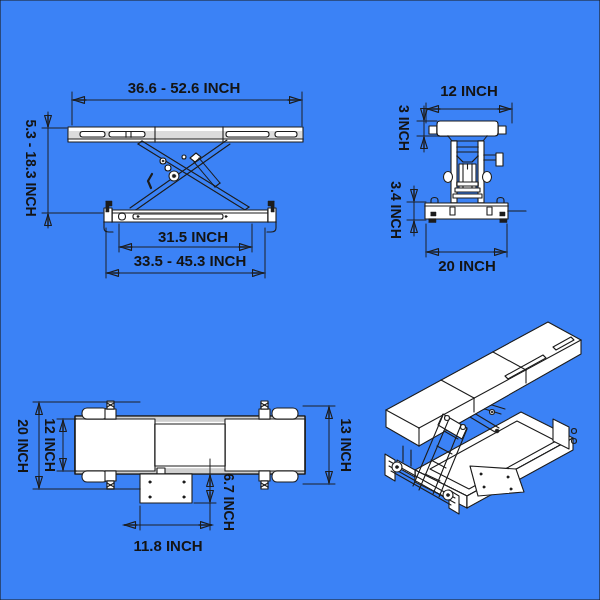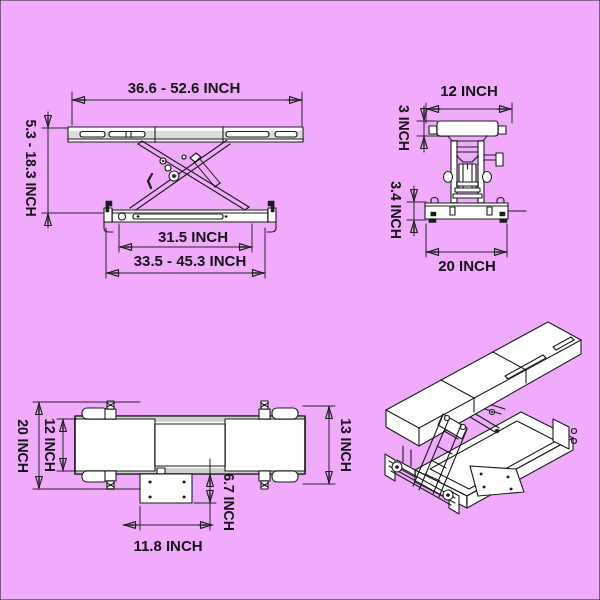--- a/index.html
+++ b/index.html
@@ -1,16 +1,16 @@
 <!DOCTYPE html>
 <html><head>
 <meta charset="utf-8">
 <style>
   html,body{margin:0;padding:0;background:#fff;}
-  .canvas{position:relative;width:600px;height:600px;background:#f0abfc;overflow:hidden;
+  .canvas{position:relative;width:600px;height:600px;background:#3b82f6;overflow:hidden;
           font-family:"Liberation Sans",sans-serif;}
   svg{position:absolute;left:0;top:0;}
   svg line, svg path, svg rect, svg circle, svg ellipse, svg polyline{
     stroke:#1c1c1c; fill:none; stroke-width:1.1; stroke-linecap:round; stroke-linejoin:round;
   }
   .f{fill:#ffffff;}
   .gray{fill:#cfcfcf; stroke:none;}
   .band{fill:#dcdcdc; stroke:none;}
   .dk{fill:#1c1c1c; stroke:#1c1c1c; stroke-width:.5;}
   .dimgeo line{stroke-width:.95;}

